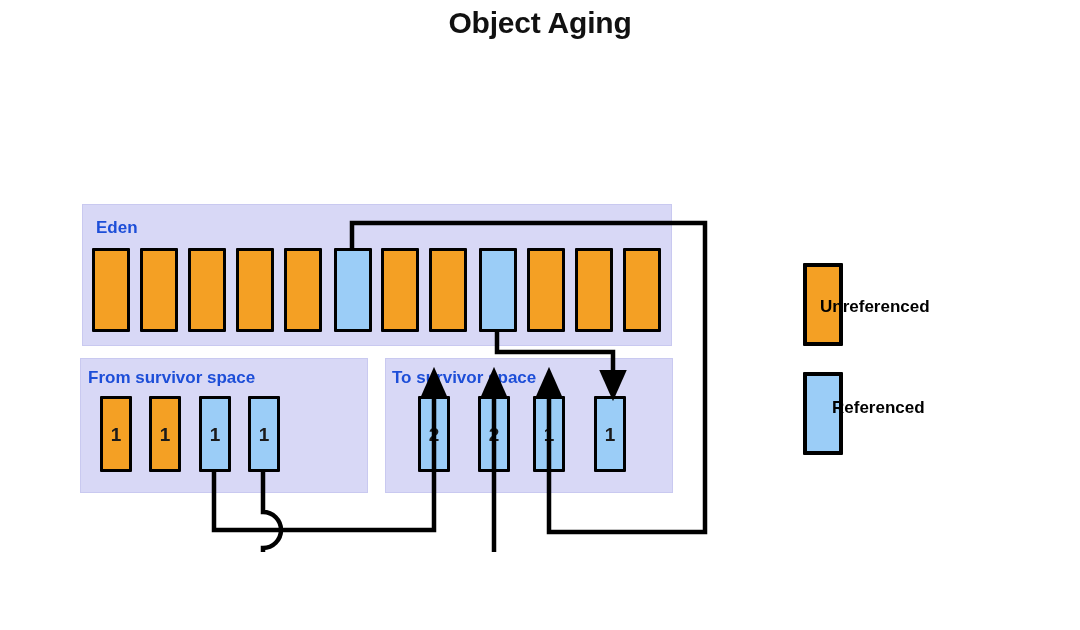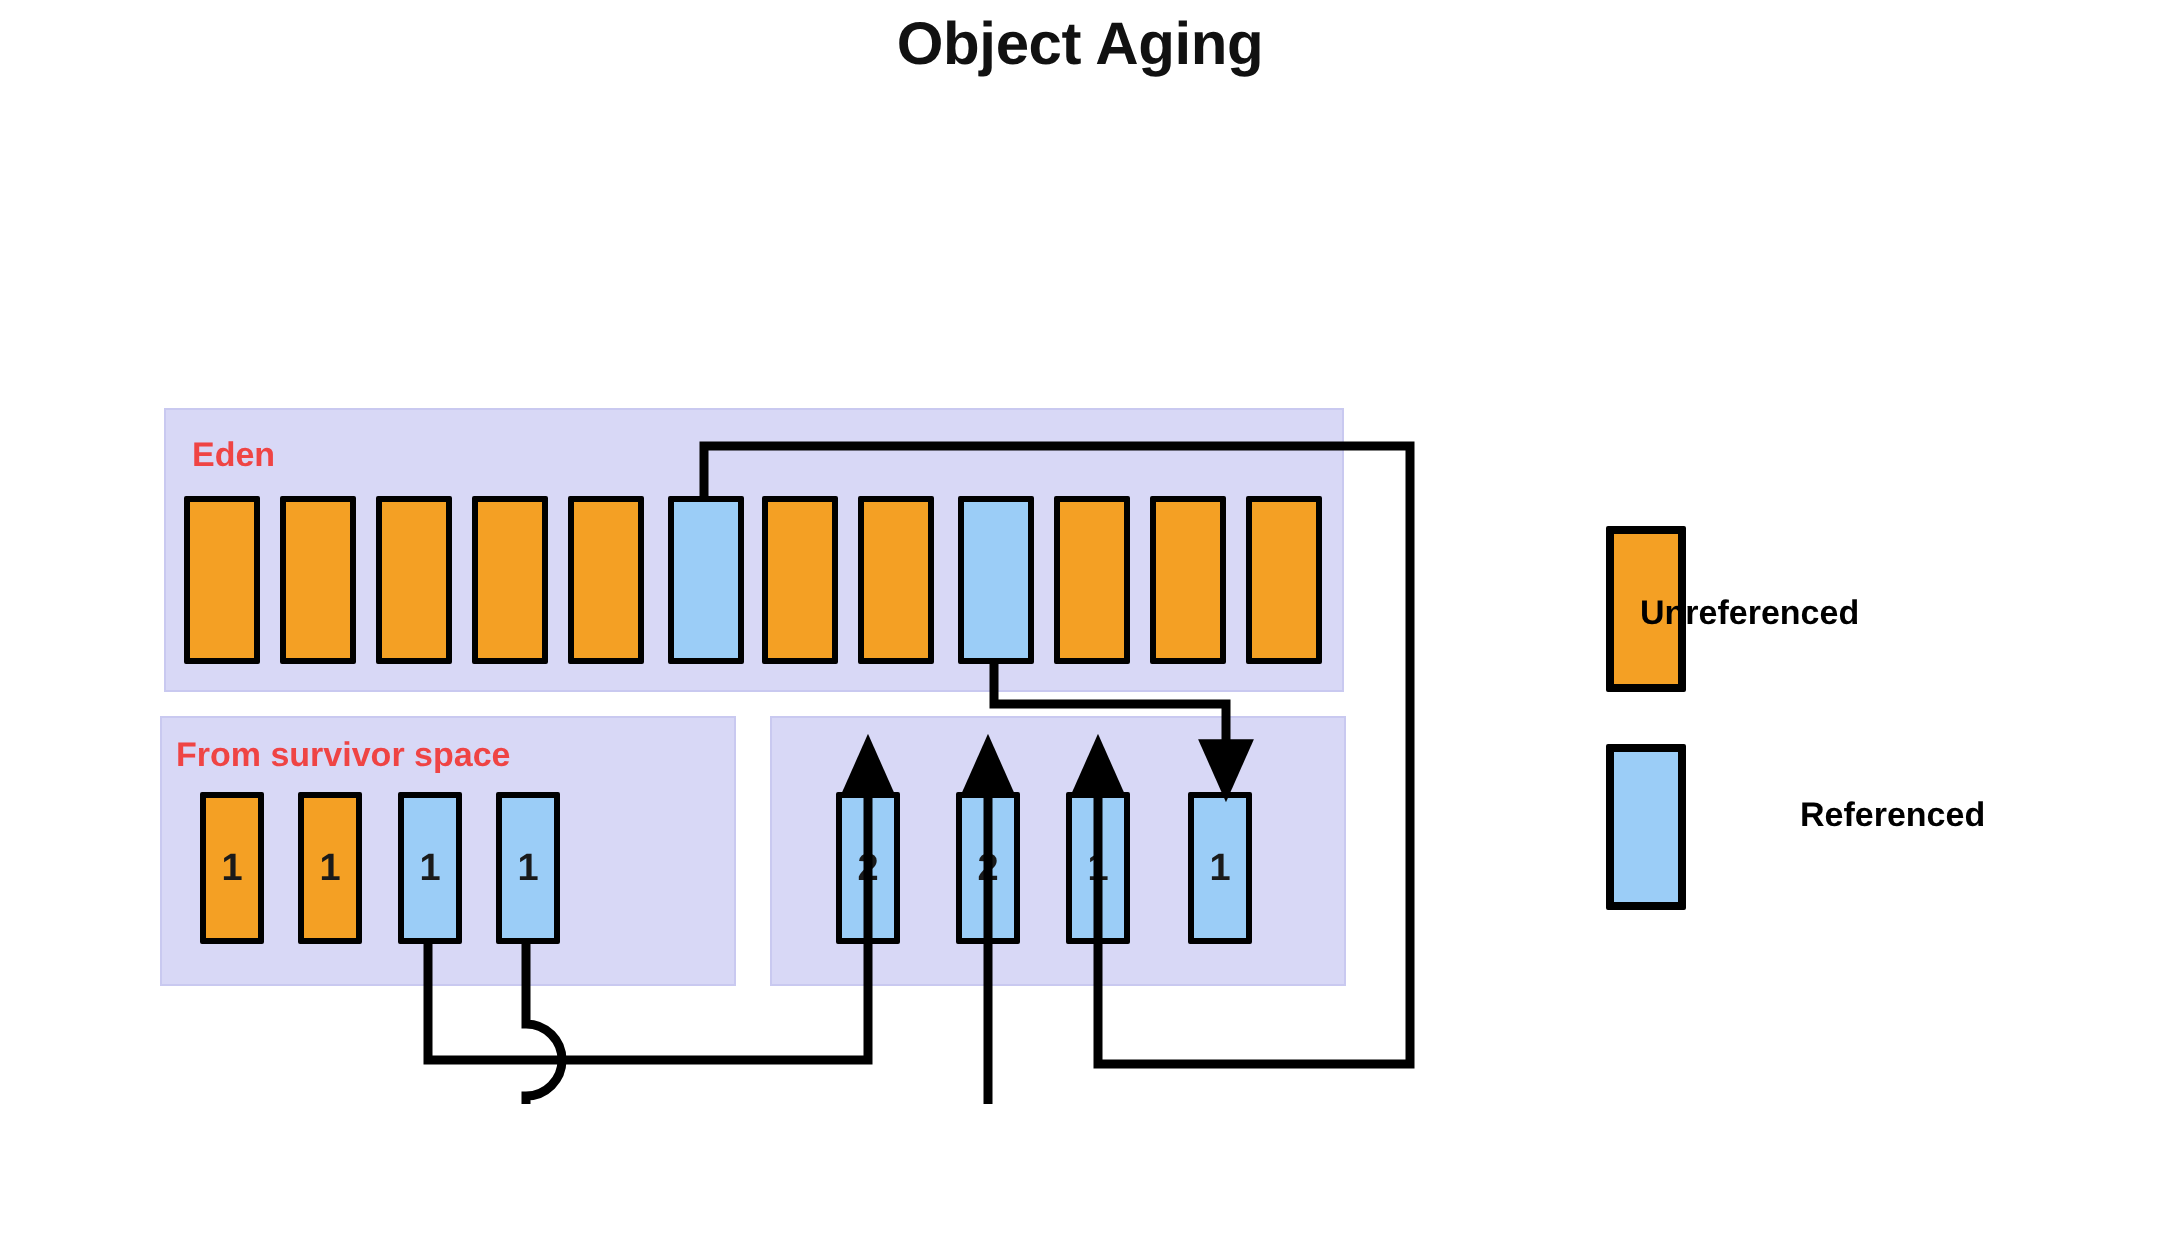--- a/index.html
+++ b/index.html
@@ -30,21 +30,21 @@
   .panel {
     position: absolute;
     background: #d8d8f6;
     border: 1px solid #c9c9f0;
     box-sizing: border-box;
   }
   .panel-label {
     position: absolute;
     font-size: 17px;
     font-weight: bold;
-    color: #ef4444;
+    color: #1d4ed8;
     white-space: nowrap;
   }
   .block {
     position: absolute;
     box-sizing: border-box;
     border: 3px solid #000000;
     border-radius: 1px;
     display: flex;
     align-items: center;
     justify-content: center;
@@ -105,20 +105,21 @@
 
   <div class="panel" style="left:80px; top:358px; width:288px; height:135px;"></div>
   <div class="panel-label" style="left:88px; top:368px;text-align:right;">From survivor  space</div>
 
   <div class="block orange" style="left:100px; top:396px; width:32px; height:76px;">1</div>
   <div class="block orange" style="left:149px; top:396px; width:32px; height:76px;">1</div>
   <div class="block blue" style="left:199px; top:396px; width:32px; height:76px;">1</div>
   <div class="block blue" style="left:248px; top:396px; width:32px; height:76px;">1</div>
 
   <div class="panel" style="left:385px; top:358px; width:288px; height:135px;"></div>
+  <div class="panel-label" style="left:392px; top:368px;">To survivor  space</div>
 
   <div class="block blue" style="left:418px; top:396px; width:32px; height:76px;">2</div>
   <div class="block blue" style="left:478px; top:396px; width:32px; height:76px;">2</div>
   <div class="block blue" style="left:533px; top:396px; width:32px; height:76px;">1</div>
   <div class="block blue" style="left:594px; top:396px; width:32px; height:76px;">1</div>
 
   <svg id="wires" viewBox="0 0 1080 630">
     <defs>
       <marker id="arrowhead" markerWidth="7" markerHeight="7" refX="3.2" refY="3.5" orient="auto" markerUnits="strokeWidth">
         <polygon points="0,0.4 7,3.5 0,6.6" fill="#000000"></polygon>
@@ -131,15 +132,15 @@
 
     <path d="M 214,472 L 214,530 L 434,530 L 434,384" fill="none" stroke="#000000" stroke-width="4.5" stroke-linecap="butt" stroke-linejoin="miter" marker-end="url(#arrowhead)"></path>
 
     <path d="M 263,472 L 263,512 A 11 11 0 0 1 263,548 L 263,568 L 494,568 L 494,384" fill="none" stroke="#000000" stroke-width="4.5" stroke-linecap="butt" stroke-linejoin="miter" marker-end="url(#arrowhead)"></path>
   </svg>
 
   <div class="legend-swatch orange" style="left:803px; top:263px; width:40px; height:83px;"></div>
   <div class="legend-label" style="left:820px; top:297px;">Unreferenced</div>
 
   <div class="legend-swatch blue" style="left:803px; top:372px; width:40px; height:83px;"></div>
-  <div class="legend-label" style="left:900px; top:398px;">Referenced</div>
+  <div class="legend-label" style="left:832px; top:398px;">Referenced</div>
 
 </div>
 
 </body></html>

